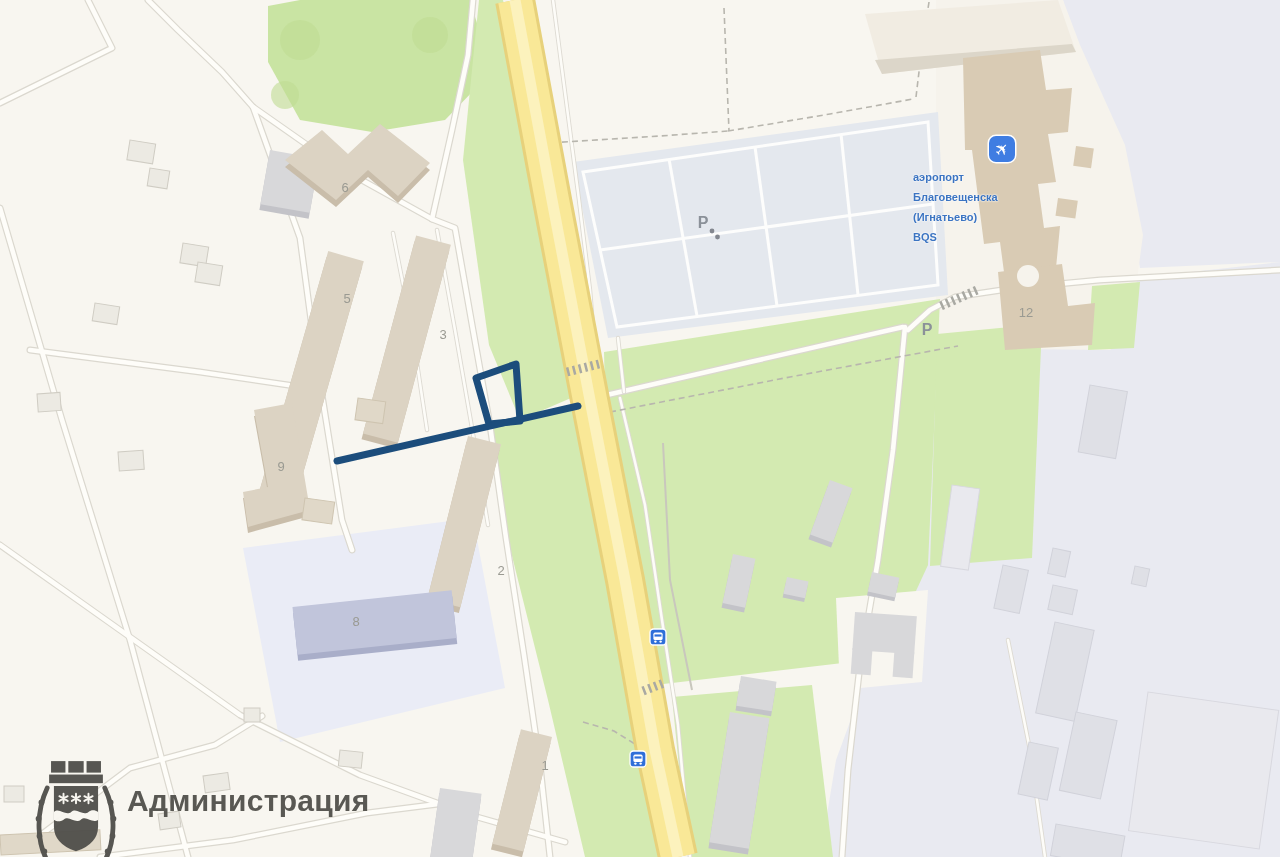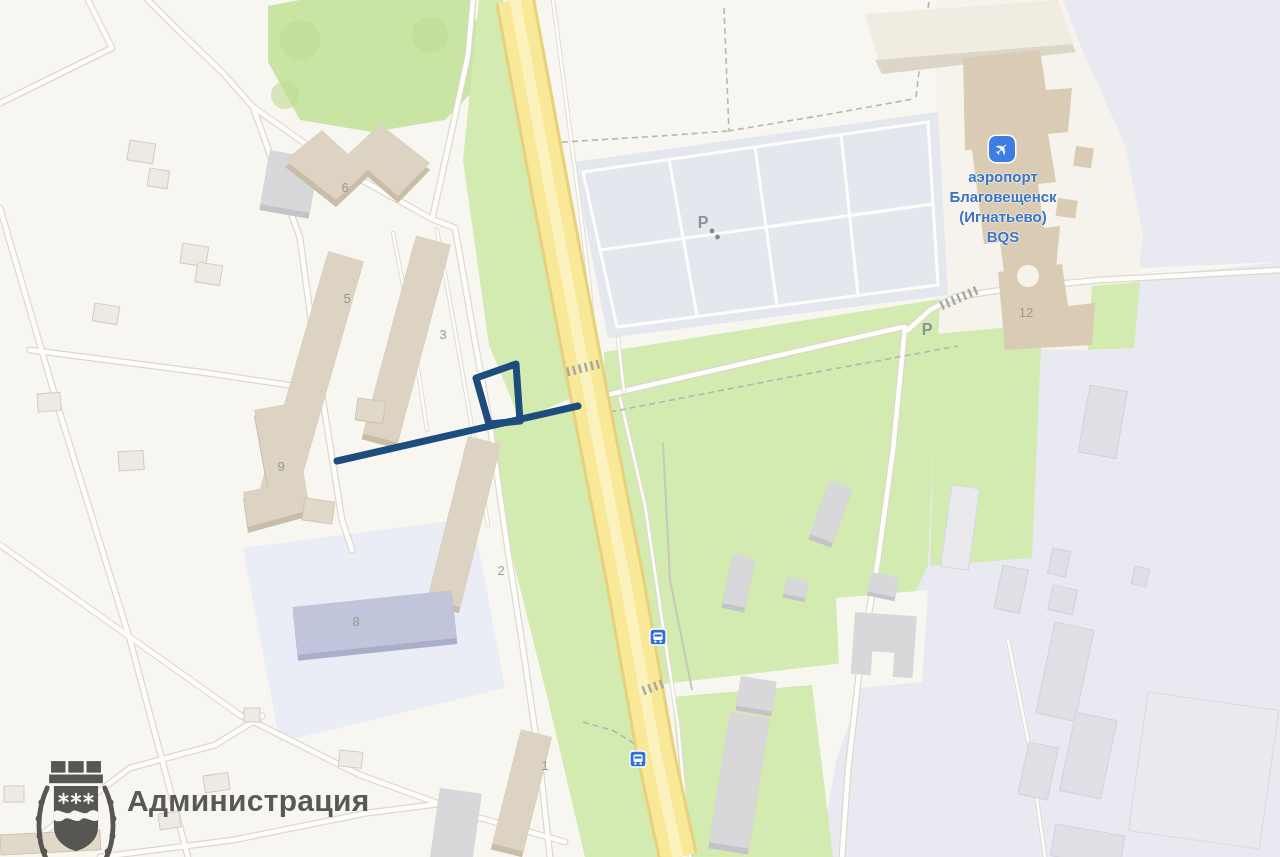--- a/index.html
+++ b/index.html
@@ -38,22 +38,22 @@
   .route-stroke{stroke:var(--route,#1c4d7c);stroke-width:7;fill:none;stroke-linecap:round;stroke-linejoin:round}
 
   
   .airport-icon{
     position:absolute;left:989px;top:136px;width:26px;height:26px;border-radius:7px;
     background:var(--icon-blue,#3f7de2);display:flex;align-items:center;justify-content:center;
     box-shadow:0 0 0 1.5px #ffffff;
   }
   .airport-icon .plane{color:#fff;font-size:17px;line-height:1;transform:rotate(-45deg);}
   .airport-label{
-    position:absolute;left:913px;top:167px;width:180px;text-align:center;
-    color:var(--airport-blue,#3b74c2);font-size:15px;font-weight:bold;line-height:20px;
+    position:absolute;left:913px;top:167px;width:180px;text-align:left;
+    color:var(--airport-blue,#3b74c2);font-size:11px;font-weight:bold;line-height:20px;
     text-shadow:0 0 2px #ffffff,0 0 2px #ffffff;
   }
 
   
   .watermark{position:absolute;left:0;top:0;width:100%;height:100%;pointer-events:none;margin-top:32px;}
   .wm-text{
     position:absolute;left:127px;top:751px;color:#53524d;font-size:30px;line-height:35px;
     font-weight:600;letter-spacing:.3px;opacity:.96;
   }
   .wm-emblem{position:absolute;left:28px;top:727px;opacity:.94;}
@@ -344,21 +344,21 @@
     <circle cx="717.5" cy="237" r="2.4" fill="#83878f"></circle>
     <text class="plbl" x="927" y="335">P</text>
   </g>
 </svg>
 
 <div class="airport-icon">
   <span class="plane">✈</span>
 </div>
 <div class="airport-label">
   <div>аэропорт</div>
-  <div>Благовещенск</div>
+  <div>Благовещенска</div>
   <div>(Игнатьево)</div>
   <div>BQS</div>
 </div>
 
 <div class="watermark">
   <svg class="wm-emblem" width="96" height="129" viewBox="0 0 100 134">
     <g fill="#4e4d49" stroke="none">
 
       <rect x="24" y="2" width="15" height="12"></rect>
       <rect x="42" y="2" width="16" height="12"></rect>

